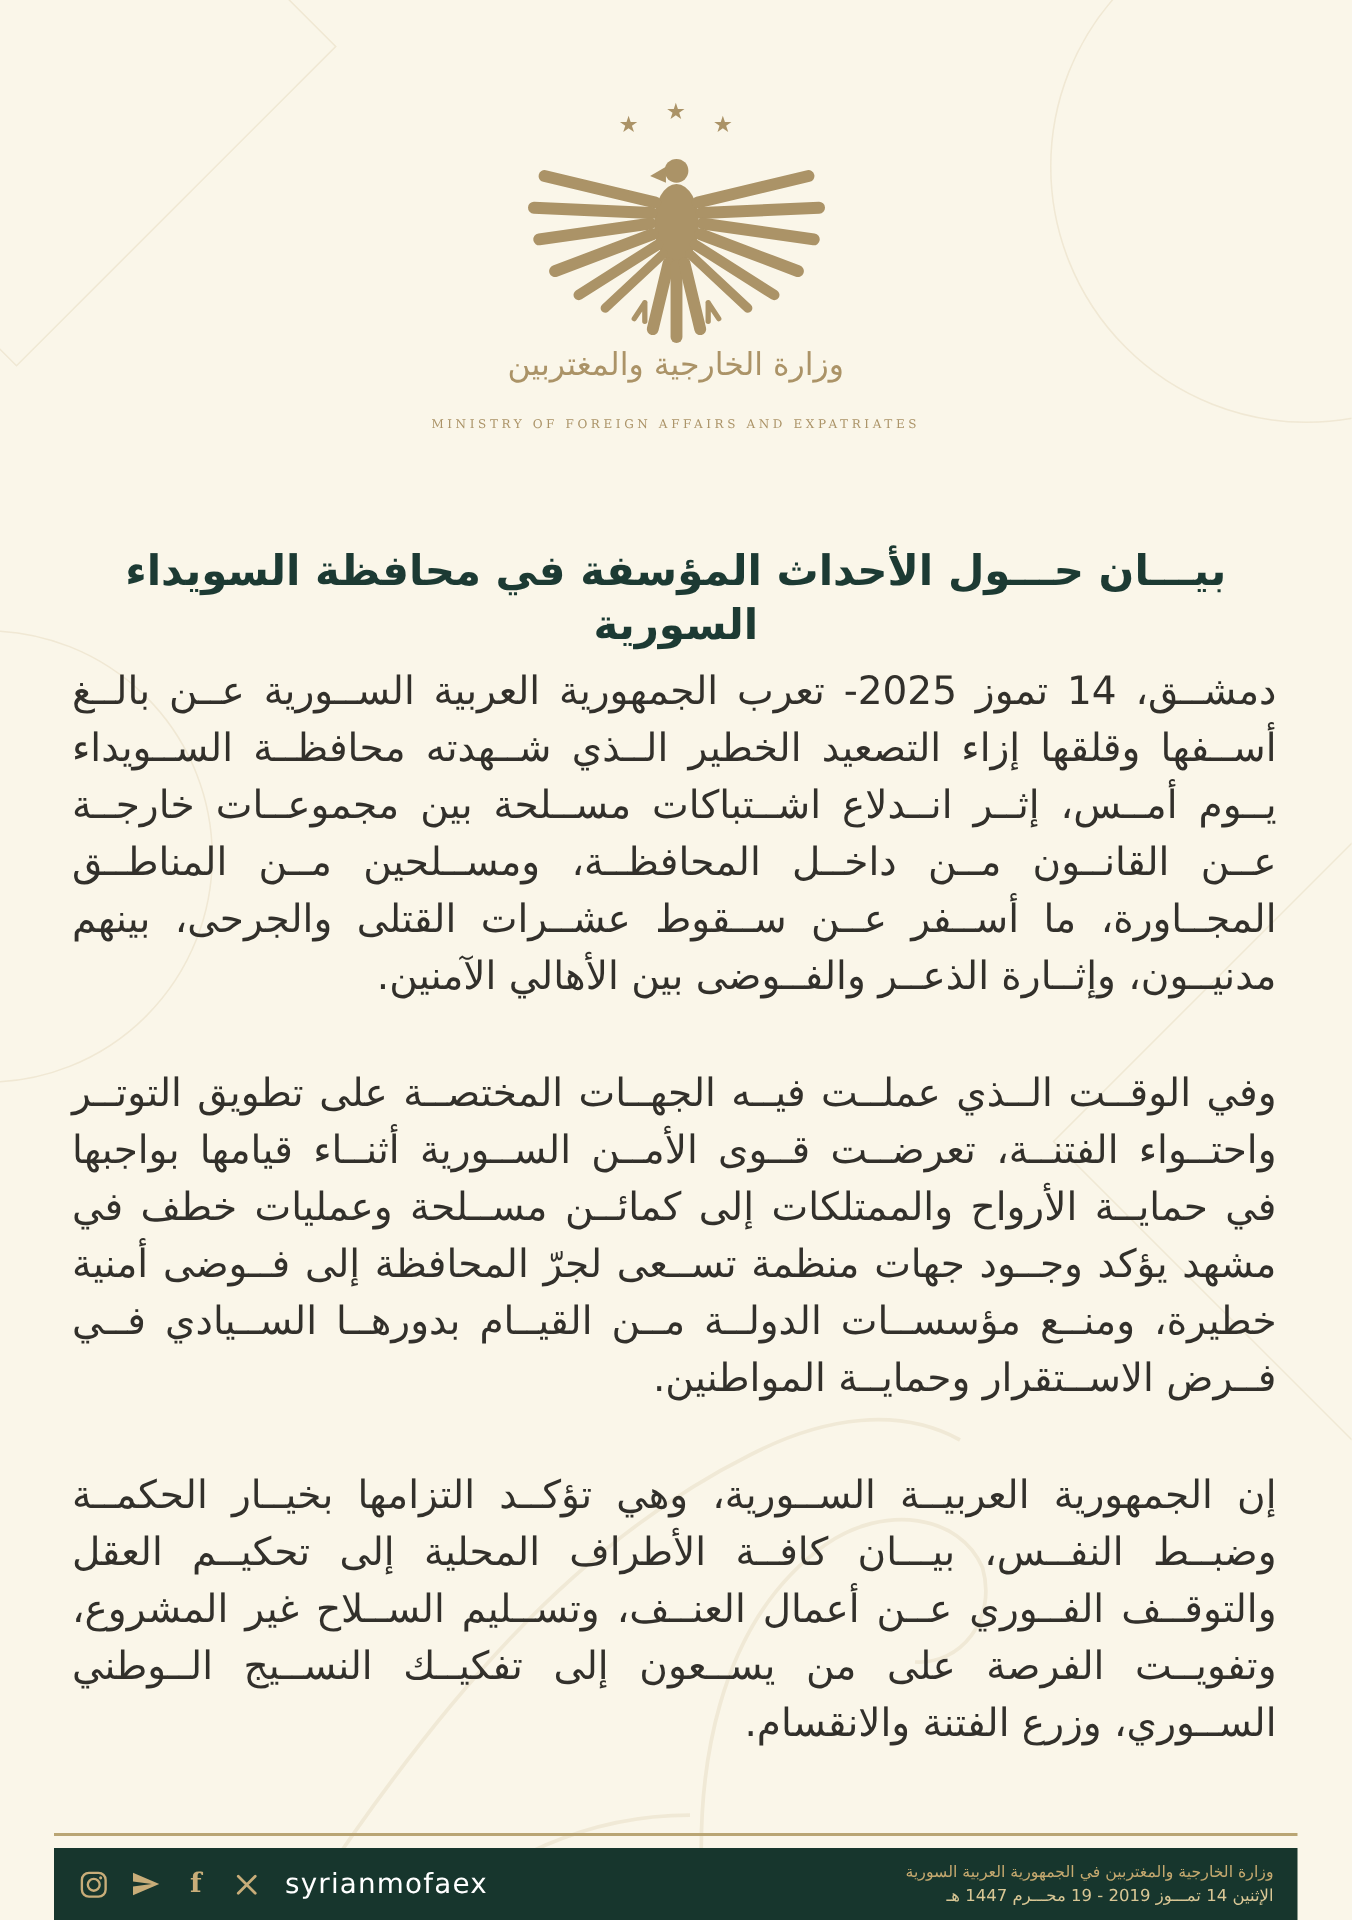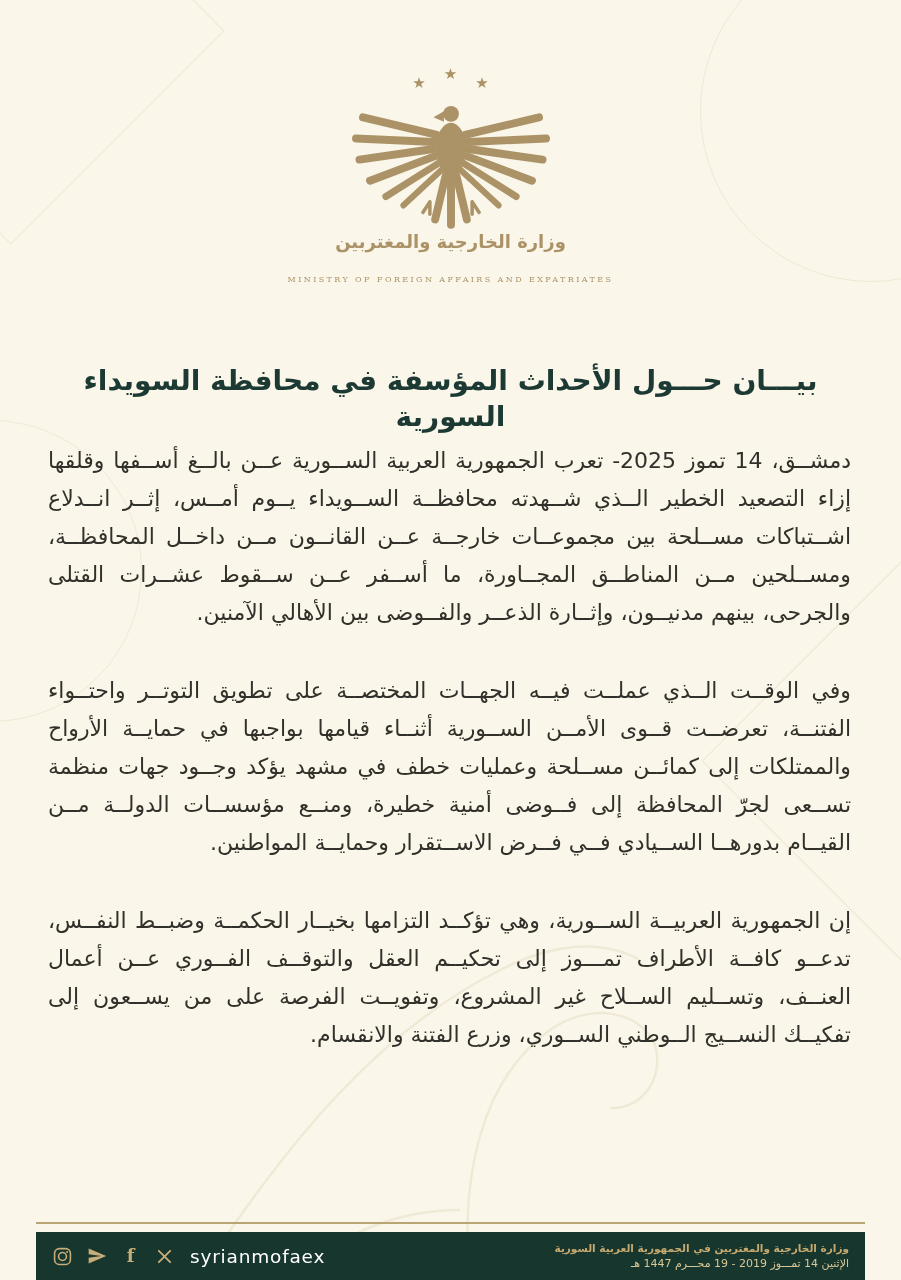--- a/index.html
+++ b/index.html
@@ -15,57 +15,57 @@
   .orn.circle{border-radius:50%;}
   .watermark-eagle{position:absolute;left:170px;top:880px;opacity:.9;}
   .watermark-eagle path{fill:none;stroke:#f0e8d4;stroke-width:2.5;}
   
   .emblem{position:absolute;top:74px;left:0;right:0;text-align:center;z-index:2;}
   .stars{color:#ab9367;font-size:15px;height:24px;letter-spacing:0;}
   .stars span{display:inline-block;margin:0 9px;}
   .stars .mid{transform:translateY(-9px);}
   .eagle-svg{display:block;margin:0 auto;}
   .calligraphy{
-    color:#ab9367;font-size:18px;font-weight:bold;direction:rtl;
+    color:#ab9367;font-size:21px;font-weight:normal;direction:rtl;
     margin-top:2px;line-height:1.1;
   }
   .caption-en{
     color:#ab9367;font-size:8px;letter-spacing:2.4px;margin-top:23px;
     font-family:"DejaVu Serif",serif;
   }
   
   .title{
     position:absolute;top:344px;left:40px;right:40px;z-index:2;
     direction:rtl;text-align:center;
     color:#1c3a33;font-size:28px;font-weight:bold;line-height:1.3;
   }
   .body-text{
     position:absolute;top:442px;left:48px;right:50px;z-index:2;
     direction:rtl;text-align:justify;
-    color:#32302b;font-size:22px;line-height:38px;
+    color:#32302b;font-size:26px;line-height:38px;
   }
   .body-text p{margin:0 0 40px 0;}
   .body-text p:last-child{margin-bottom:0;}
   
   .footer-divider{
     position:absolute;left:36px;right:36px;bottom:56px;height:0;
     border-top:2px solid #b9a574;z-index:2;
   }
   .footer-bar{
     position:absolute;left:36px;right:36px;bottom:0;height:48px;z-index:2;
     background:#17362d;display:flex;align-items:center;justify-content:space-between;
     padding:0 16px;box-sizing:border-box;
   }
   .footer-left{display:flex;align-items:center;gap:15px;}
   .social{display:flex;align-items:center;gap:13px;}
   .social .icn{display:flex;align-items:center;justify-content:center;width:21px;height:21px;color:#c8ad79;}
   .fb-f{font-weight:bold;font-size:18px;color:#c8ad79;font-family:"DejaVu Serif",serif;line-height:1;}
   .handle{color:#ffffff;font-size:18.5px;letter-spacing:.8px;margin-right:4px;}
   .footer-right{direction:rtl;text-align:right;line-height:15px;}
-  .footer-ministry{color:#c5a96f;font-size:10.5px;font-weight:bold;}
+  .footer-ministry{color:#c5a96f;font-size:10.5px;font-weight:normal;}
   .footer-date{color:#d9c795;font-size:11px;}
 </style>
 </head>
 <body>
 
 <div class="bg-ornaments">
   <div class="orn diamond" style="width:300px;height:300px;left:-140px;top:-120px;"></div>
   <div class="orn circle" style="width:340px;height:340px;left:700px;top:-60px;"></div>
   <div class="orn circle" style="width:300px;height:300px;left:-160px;top:420px;"></div>
   <div class="orn diamond" style="width:280px;height:280px;left:760px;top:620px;"></div>
@@ -112,21 +112,21 @@
   </svg>
   <div class="calligraphy">وزارة الخارجية والمغتربين</div>
   <div class="caption-en">MINISTRY OF FOREIGN AFFAIRS AND EXPATRIATES</div>
 </div>
 
 <h1 class="title">بيـــان حـــول الأحداث المؤسفة في محافظة السويداء السورية</h1>
 
 <div class="body-text">
   <p>دمشــق، 14 تموز 2025- تعرب الجمهورية العربية الســورية عــن بالــغ أســفها وقلقها إزاء التصعيد الخطير الــذي شــهدته محافظــة الســويداء يــوم أمــس، إثــر انــدلاع اشــتباكات مســلحة بين مجموعــات خارجــة عــن القانــون مــن داخــل المحافظــة، ومســلحين مــن المناطــق المجــاورة، ما أســفر عــن ســقوط عشــرات القتلى والجرحى، بينهم مدنيــون، وإثــارة الذعــر والفــوضى بين الأهالي الآمنين.</p>
   <p>وفي الوقــت الــذي عملــت فيــه الجهــات المختصــة على تطويق التوتــر واحتــواء الفتنــة، تعرضــت قــوى الأمــن الســورية أثنــاء قيامها بواجبها في حمايــة الأرواح والممتلكات إلى كمائــن مســلحة وعمليات خطف في مشهد يؤكد وجــود جهات منظمة تســعى لجرّ المحافظة إلى فــوضى أمنية خطيرة، ومنــع مؤسســات الدولــة مــن القيــام بدورهــا الســيادي فــي فــرض الاســتقرار وحمايــة المواطنين.</p>
-  <p>إن الجمهورية العربيــة الســورية، وهي تؤكــد التزامها بخيــار الحكمــة وضبــط النفــس، تدعــو كافــة الأطراف تمـــوز إلى تحكيــم العقل والتوقــف الفــوري عــن أعمال العنــف، وتســليم الســلاح غير المشروع، وتفويــت الفرصة على من يســعون إلى تفكيــك النســيج الــوطني الســوري، وزرع الفتنة والانقسام.</p>
+  <p>إن الجمهورية العربيــة الســورية، وهي تؤكــد التزامها بخيــار الحكمــة وضبــط النفــس، بيـــان كافــة الأطراف المحلية إلى تحكيــم العقل والتوقــف الفــوري عــن أعمال العنــف، وتســليم الســلاح غير المشروع، وتفويــت الفرصة على من يســعون إلى تفكيــك النســيج الــوطني الســوري، وزرع الفتنة والانقسام.</p>
 </div>
 
 <div class="footer-divider"></div>
 <div class="footer-bar">
   <div class="footer-left">
     <div class="social">
       <span class="icn">
         <svg width="19" height="19" viewBox="0 0 24 24" fill="none" stroke="currentColor" stroke-width="2">
           <rect x="2" y="2" width="20" height="20" rx="6"></rect>
           <circle cx="12" cy="12" r="5"></circle>

